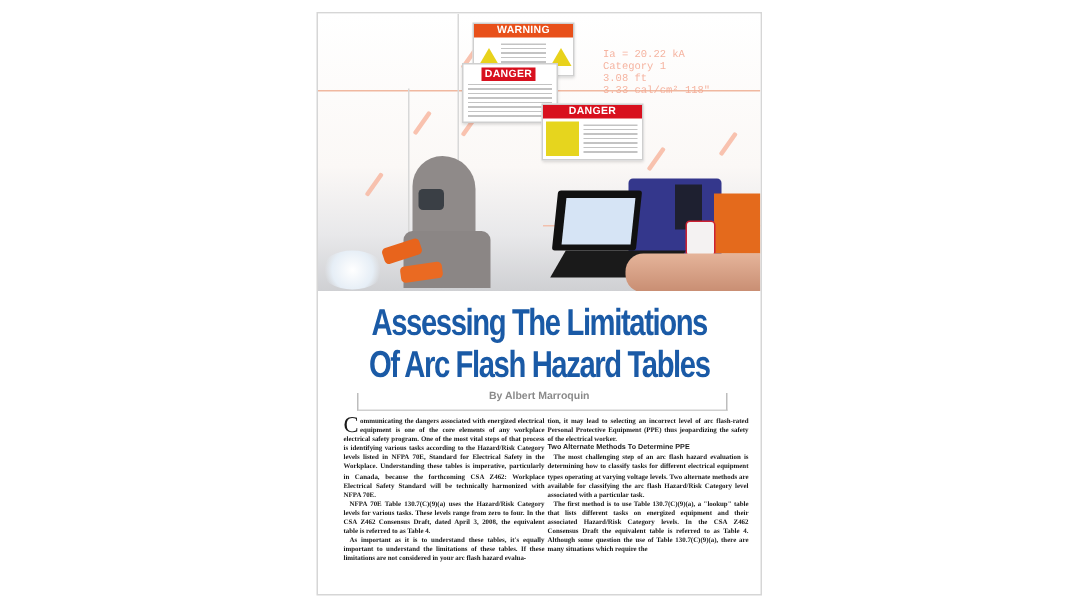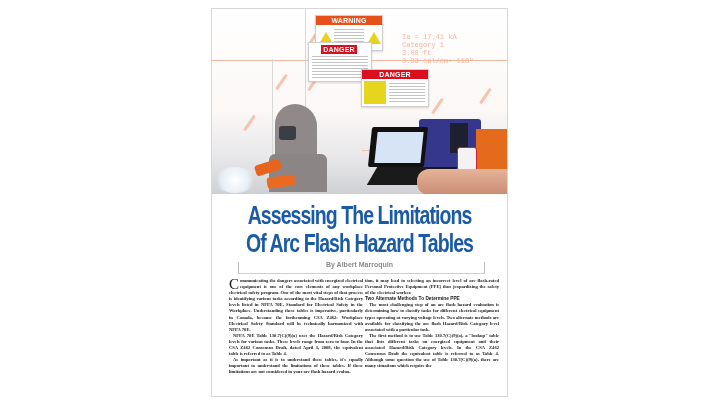--- a/index.html
+++ b/index.html
@@ -95,21 +95,21 @@
     <div class="hline"></div>
     <div class="hline2"></div>
     <div class="vline" style="left:60px;top:50px;height:110px;"></div>
     <div class="vline" style="left:93px;top:0;height:120px;"></div>
     <div class="bolt" style="left:100px;top:20px;"></div>
     <div class="bolt" style="left:100px;top:65px;"></div>
     <div class="bolt" style="left:36px;top:105px;"></div>
     <div class="bolt" style="left:68px;top:64px;"></div>
     <div class="bolt" style="left:272px;top:78px;"></div>
     <div class="bolt" style="left:224px;top:88px;"></div>
-    <div class="overlay-text">Ia = 17.41 kA
+    <div class="overlay-text">Ia = 20.22 kA
 Category 1
 3.08 ft
 3.33 cal/cm² 118"</div>
 
     <div class="label-card" style="left:103px;top:6px;width:66px;height:34px;">
       <div class="label-head" style="background:#e8501a;">WARNING</div>
       <div class="label-body" style="left:18px;right:18px;"></div>
       <div class="tri" style="left:3px;top:16px;"></div>
       <div class="tri" style="left:51px;top:16px;"></div>
     </div>

